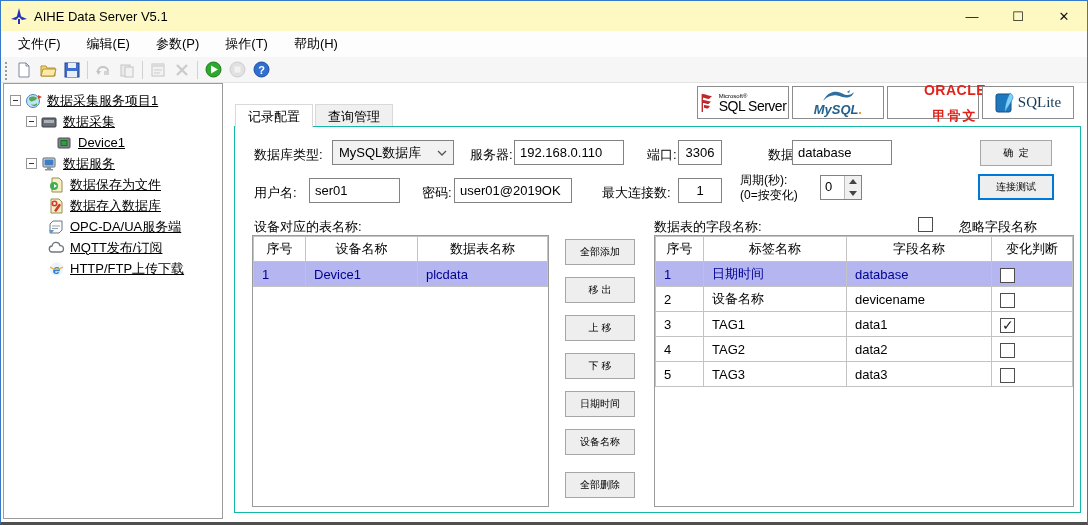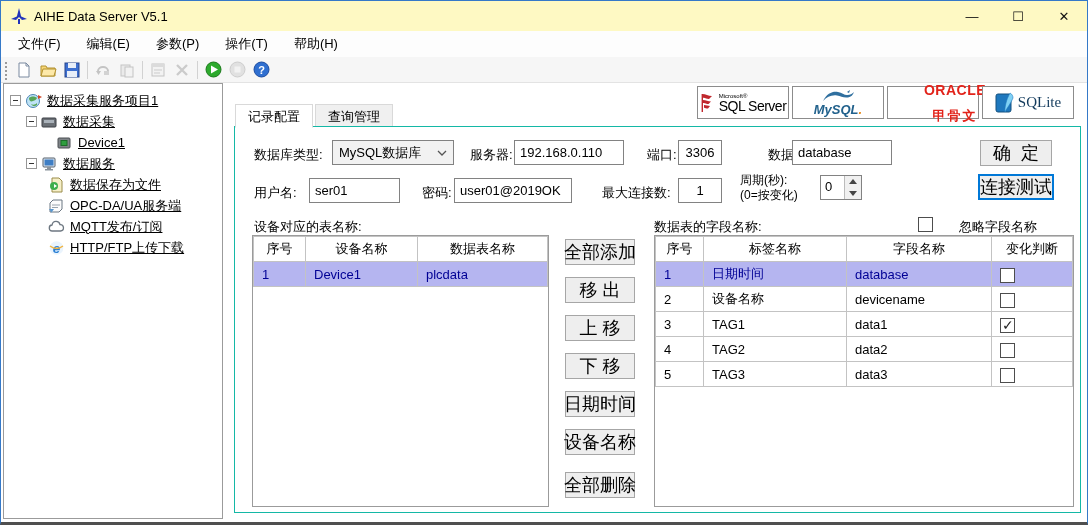--- a/index.html
+++ b/index.html
@@ -50,21 +50,21 @@
     margin-right:2px; font-size:13px;font-family:Liberation Serif, serif; }
   .tab.active { background:#fff; border-bottom:1px solid #fff; height:24px; position:relative; z-index:2; }
 
   .tabpage { position:absolute; left:5px; top:43px; width:847px; height:387px;
     border:1px solid #14b8a6; background:#fff; }
 
   .lbl { position:absolute; white-space:pre; }
   .inp { position:absolute; height:25px; border:1px solid #828282; background:#fff;
     font-family:"Liberation Sans",sans-serif; font-size:13px; padding:0 5px; }
   .btn { position:absolute; height:26px; border:1px solid #a6a6a6; background:#eeeeee;
-    font-family:"Liberation Sans",sans-serif; font-size:18px; text-align:center; white-space:pre;
+    font-family:"Liberation Sans",sans-serif; font-size:10px; text-align:center; white-space:pre;
     display:flex; align-items:center; justify-content:center; cursor:default; }
   .btn-primary { border:2px solid #0078d7; }
   .combo { position:absolute; height:25px; border:1px solid #828282; background:#f2f2f2;
     display:flex; align-items:center; padding:0 6px; font-size:13px; }
   .combo .chev { margin-left:auto; }
   .spinner { position:absolute; height:25px; border:1px solid #828282; background:#fff; display:flex; }
   .spinner .val { flex:1; padding:3px 4px; }
   .spin-btns { width:17px; border-left:1px solid #bbb; display:flex; flex-direction:column; background:#f0f0f0; }
   .spin-btns div { flex:1; display:flex; align-items:center; justify-content:center; }
   .arrow-up { width:0;height:0;border-left:4px solid transparent;border-right:4px solid transparent;border-bottom:5px solid #444; }
@@ -220,20 +220,28 @@
       </svg>
       <span class="tree-label">数据服务</span>
     </div>
     <div class="tree-row" style="padding-left:44px;">
       <svg class="tree-ico" viewBox="0 0 17 16">
         <path d="M4 1h7l3 3v11H4z" fill="#f6efc8" stroke="#9a8c4a"></path>
         <circle cx="6" cy="9" r="4" fill="#3fae4c"></circle>
         <polygon points="4,9 8,9 6,12" fill="#fff" transform="rotate(-90 6 9)"></polygon>
       </svg>
       <span class="tree-label">数据保存为文件</span>
+    </div>
+    <div class="tree-row" style="padding-left:44px;">
+      <svg class="tree-ico" viewBox="0 0 17 16">
+        <path d="M3 1h8l3 3v11H3z" fill="#f6efc8" stroke="#9a8c4a"></path>
+        <rect x="8" y="5" width="2.6" height="9" rx="1" fill="#d03a2a" transform="rotate(35 9 10)"></rect>
+        <circle cx="6.5" cy="5.5" r="2.2" fill="none" stroke="#d03a2a" stroke-width="1.6"></circle>
+      </svg>
+      <span class="tree-label">数据存入数据库</span>
     </div>
     <div class="tree-row" style="padding-left:44px;">
       <svg class="tree-ico" viewBox="0 0 17 16">
         <path d="M2 5l3-3h9v9l-3 3H2z" fill="#fcfcfc" stroke="#6b7682"></path>
         <path d="M4 7h8M4 9.5h6" stroke="#9aa4ae"></path>
         <polygon points="1,11 6,11 3.5,14.5" fill="#5a98d0"></polygon>
       </svg>
       <span class="tree-label">OPC-DA/UA服务端</span>
     </div>
     <div class="tree-row" style="padding-left:44px;">

